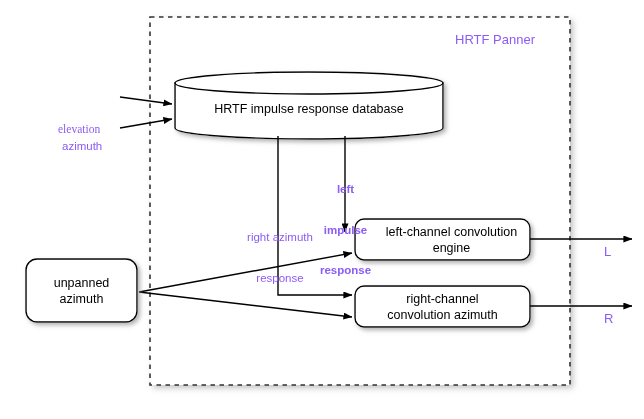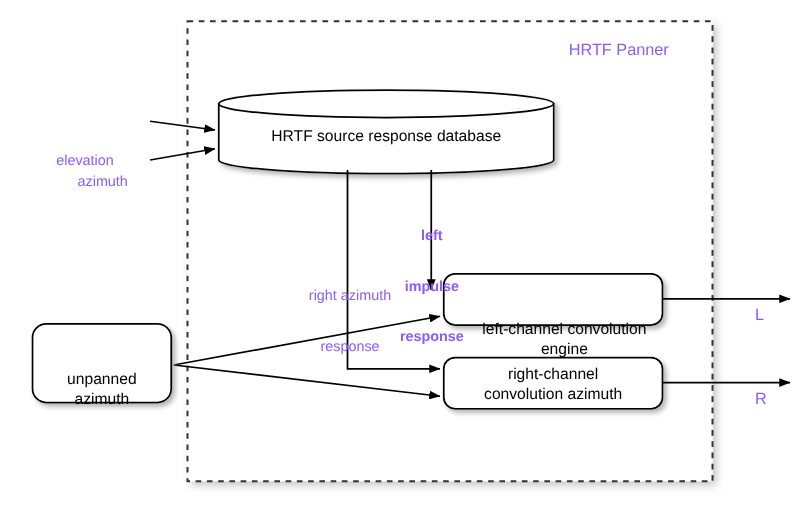--- a/index.html
+++ b/index.html
@@ -117,47 +117,47 @@
       <line x1="530" y1="239" x2="632" y2="239" stroke="#000000" stroke-width="1.4" marker-end="url(#arrowhead)"></line>
     </g>
 
     <g>
       <line x1="530" y1="306" x2="632" y2="306" stroke="#000000" stroke-width="1.4" marker-end="url(#arrowhead)"></line>
     </g>
   </svg>
 
   <div class="lbl big" style="left:455px; top:33px;">HRTF Panner</div>
 
-  <div class="boxtext" style="left:175px; top:92px; width:268px; height:34px;">HRTF source response database</div>
+  <div class="boxtext" style="left:175px; top:92px; width:268px; height:34px;">HRTF impulse response database</div>
 
   <div class="lbl" style="left:62px; top:92px;margin-top:48px;">azimuth</div>
-  <div class="lbl" style="left:45px; top:123px;">elevation</div>
+  <div class="lbl" style="left:58px; top:123px;font-family:Liberation Serif, serif;">elevation</div>
 
   <div class="lbl center" style="left:308px; top:156px; width:75px;font-weight:bold;">
     <div>left</div>
     <div>impulse</div>
     <div>response</div>
   </div>
 
   <div class="lbl center" style="left:228px; top:204px; width:104px;">
     <div>right azimuth</div>
     <div>response</div>
   </div>
 
-  <div class="boxtext" style="left:355px; top:219px; width:193px; height:41px; flex-direction:column;margin-top:31px;">
+  <div class="boxtext" style="left:355px; top:219px; width:193px; height:41px; flex-direction:column;">
     <div>left-channel convolution</div>
     <div>engine</div>
   </div>
 
   <div class="boxtext" style="left:355px; top:286px; width:175px; height:41px; flex-direction:column;text-align:center;">
     <div>right-channel</div>
     <div>convolution azimuth</div>
   </div>
 
-  <div class="boxtext" style="left:26px; top:259px; width:111px; height:63px; flex-direction:column;margin-top:20px;">
+  <div class="boxtext" style="left:26px; top:259px; width:111px; height:63px; flex-direction:column;">
     <div>unpanned</div>
     <div>azimuth</div>
   </div>
 
   <div class="lbl big" style="left:604px; top:245px;">L</div>
   <div class="lbl big" style="left:604px; top:312px;">R</div>
 
 </div>
 
 </body></html>

